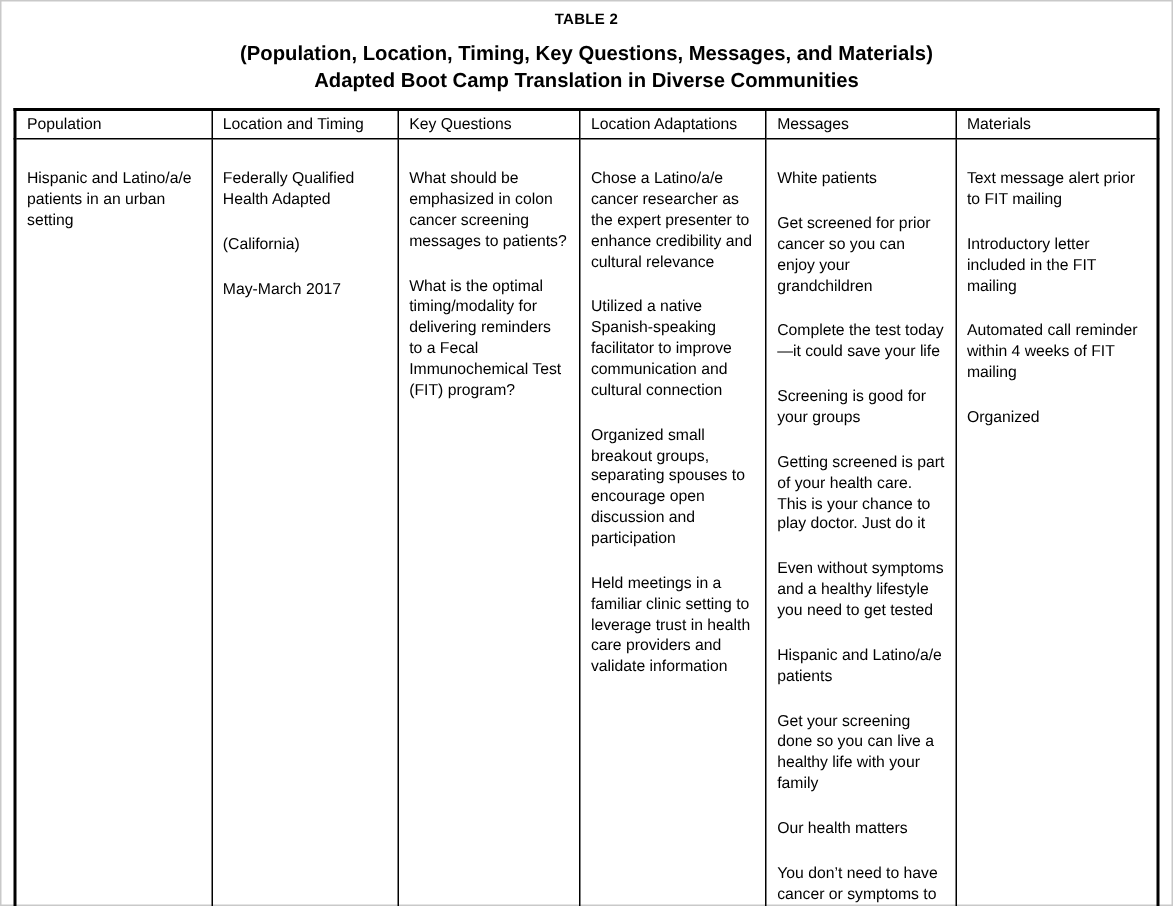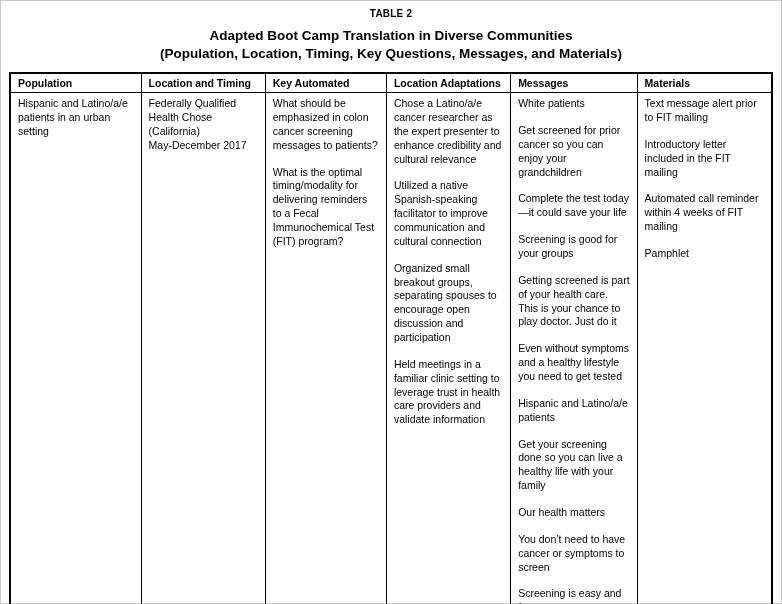--- a/index.html
+++ b/index.html
@@ -43,70 +43,70 @@
   }
   table.data-table th,
   table.data-table td {
     border: 1px solid #000000;
     vertical-align: top;
     text-align: left;
     padding: 4px 7px 4px 7px;
     font-size: 10.5px;
   }
   table.data-table th {
-    font-weight: bold;
+    font-weight: normal;
     padding: 3px 7px;
     height: 18px;
   }
   .cell-p {
-    margin: 0 0 13px 0;
+    margin: 16px 0 13px 0;
     line-height: 1.32;
   }
   .cell-p:last-child { margin-bottom: 0; }
   .tight .cell-p { margin-bottom: 0; }
   .cell-p.italic { }
 </style>
 </head>
 <body>
 
 <div class="page">
   <div class="table-label">TABLE 2</div>
   <div class="table-title">
+    <div>(Population, Location, Timing, Key Questions, Messages, and Materials)</div>
     <div>Adapted Boot Camp Translation in Diverse Communities</div>
-    <div>(Population, Location, Timing, Key Questions, Messages, and Materials)</div>
   </div>
 
   <table class="data-table">
     <colgroup>
       <col style="width:17.2%">
       <col style="width:16.3%">
       <col style="width:15.9%">
       <col style="width:16.3%">
       <col style="width:16.6%">
       <col style="width:17.7%">
     </colgroup>
     <thead>
       <tr>
         <th>Population</th>
         <th>Location and Timing</th>
-        <th>Key Automated</th>
+        <th>Key Questions</th>
         <th>Location Adaptations</th>
         <th>Messages</th>
         <th>Materials</th>
       </tr>
     </thead>
     <tbody>
       <tr>
         <td>
             <p class="cell-p">Hispanic and Latino/a/e patients in an urban setting</p>
           </td>
         <td class="tight">
-            <p class="cell-p">Federally Qualified Health Chose</p>
+            <p class="cell-p">Federally Qualified Health Adapted</p>
             <p class="cell-p">(California)</p>
-            <p class="cell-p">May-December 2017</p>
+            <p class="cell-p">May-March 2017</p>
           </td>
         <td>
             <p class="cell-p">What should be emphasized in colon cancer screening messages to patients?</p>
             <p class="cell-p">What is the optimal timing/modality for delivering reminders to a Fecal Immunochemical Test (FIT) program?</p>
           </td>
         <td>
             <p class="cell-p">Chose a Latino/a/e cancer researcher as the expert presenter to enhance credibility and cultural relevance</p>
             <p class="cell-p">Utilized a native Spanish-speaking facilitator to improve communication and cultural connection</p>
             <p class="cell-p">Organized small breakout groups, separating spouses to encourage open discussion and participation</p>
             <p class="cell-p">Held meetings in a familiar clinic setting to leverage trust in health care providers and validate information</p>
@@ -121,18 +121,18 @@
             <p class="cell-p italic">Hispanic and Latino/a/e patients</p>
             <p class="cell-p">Get your screening done so you can live a healthy life with your family</p>
             <p class="cell-p">Our health matters</p>
             <p class="cell-p">You don’t need to have cancer or symptoms to screen</p>
             <p class="cell-p">Screening is easy and free</p>
           </td>
         <td>
             <p class="cell-p">Text message alert prior to FIT mailing</p>
             <p class="cell-p">Introductory letter included in the FIT mailing</p>
             <p class="cell-p">Automated call reminder within 4 weeks of FIT mailing</p>
-            <p class="cell-p">Pamphlet</p>
+            <p class="cell-p">Organized</p>
           </td>
       </tr>
     </tbody>
   </table>
 </div>
 
 </body></html>

